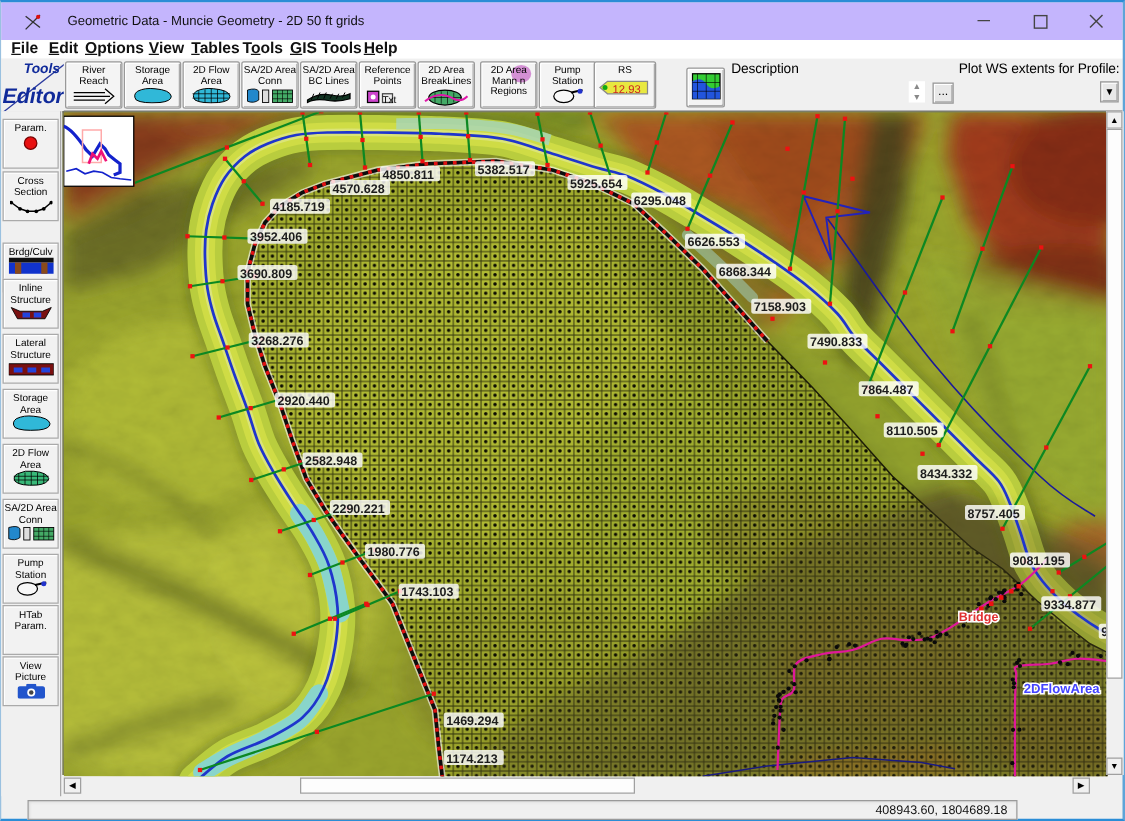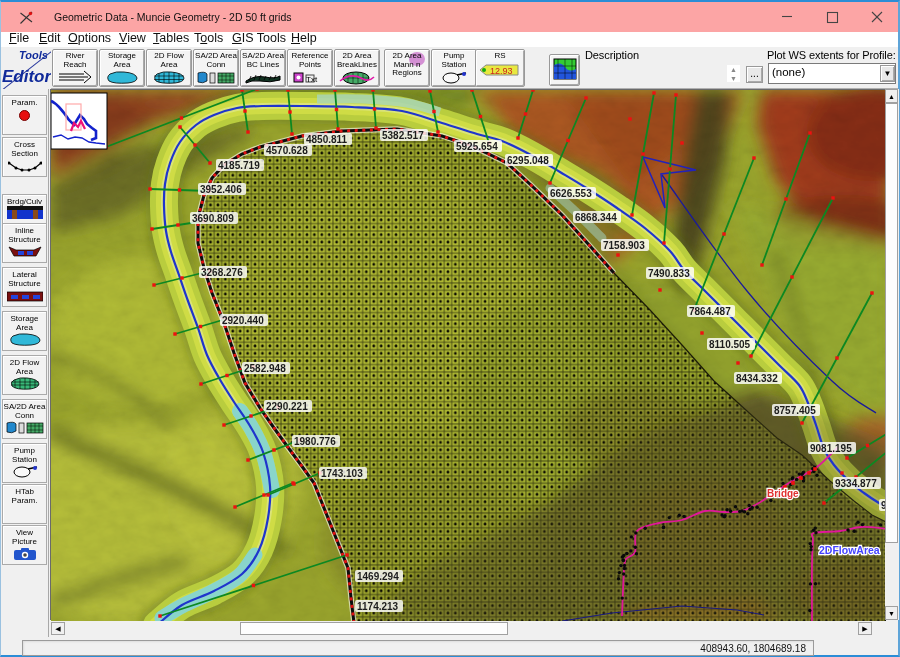--- a/index.html
+++ b/index.html
@@ -1,18 +1,18 @@
 <!DOCTYPE html>
 <html><head><meta charset="utf-8"><style>
 * { margin:0; padding:0; box-sizing:border-box; }
 html,body { width:900px; height:657px; overflow:hidden; font-family:"Liberation Sans",sans-serif; }
 .win { position:absolute; inset:0; background:#f0f0f0; border-left:1px solid #9ac1e0; border-right:2px solid #5ea4d8; border-top:2px solid #2b8dd6; border-bottom:2px solid #2b8dd6; }
-.title { position:absolute; left:0; top:0; width:100%; height:30px; background:#fca5a5; }
+.title { position:absolute; left:0; top:0; width:100%; height:30px; background:#c4b5fd; }
 .title .txt { position:absolute; left:53px; top:9px; font-size:10.5px; color:#111; }
-.menu { position:absolute; left:0; top:30px; width:100%; height:15px; background:#ffffff; font-size:12.5px; color:#111; }
+.menu { position:absolute; left:0; top:30px; width:100%; height:15px; background:#ffffff; font-size:12.5px; color:#111;font-weight:bold; }
 .menu span { position:absolute; top:-1px; }
 .menu u { text-decoration:underline; }
 .toolbar { position:absolute; left:0; top:45px; width:100%; height:42px; background:#f0f0f0; border-bottom:1px solid #b0b0b0; }
 .tbtn { position:absolute; top:47px; height:38px; background:#f4f4f4; border:1px solid #999; border-radius:2px;
   box-shadow:inset 1px 1px 0 #fff, inset -1px -1px 0 #aaa; text-align:center; }
 .tbl { font-size:8px; line-height:8.5px; padding-top:2px; color:#000; position:relative; }
 .tbi { margin-top:1px; }
 .tools-ed { position:absolute; left:0; top:45px; width:50px; height:42px; background:#f0f0f0; overflow:hidden; }
 .tools-ed .diag { position:absolute; left:-10px; top:20px; width:80px; height:1px; background:#2a3a9e; transform:rotate(-38deg); }
 .tools-ed .t1 { position:absolute; right:3px; top:2px; font-size:11px; font-weight:bold; font-style:italic; color:#102a9a; }
@@ -141,21 +141,20 @@
     </div>
 <div class="tbtn" style="left:548px;width:31px;height:32px;top:52px"><svg width="24" height="24" viewBox="0 0 24 24" style="margin-top:2px">
         <rect x="1" y="2" width="22" height="20" fill="#33cc33" stroke="#000"></rect>
         <path d="M1,8 Q8,4 12,10 Q16,16 23,12 L23,22 L1,22 Z" fill="#2255dd"></path>
         <path d="M5,2 V22 M12,2 V22 M19,2 V22 M1,9 H23 M1,16 H23" stroke="#000" stroke-width="0.7" fill="none" opacity="0.7"></path>
       </svg></div>
  <div class="field-label" style="left:584px;top:47px">Description</div>
  <div style="position:absolute;left:726px;top:63px;width:13px;height:17px;background:#fff;border:0;font-size:7px;color:#888;text-align:center;line-height:9px">▲<br>▼</div>
  <div class="btn3d" style="left:745px;top:64px;width:17px;height:17px;font-size:10px;line-height:14px">...</div>
  <div class="field-label" style="left:766px;top:47px">Plot WS extents for Profile:</div>
- <div class="textbox" style="left:767px;top:61px;width:128px;height:21px">(none)</div>
  <div class="btn3d" style="left:879px;top:63px;width:15px;height:17px;font-size:8px;line-height:16px">▼</div>
  <div class="sidebar"></div>
  <div class="sbtn" style="top:93px">
       <div class="sbt">Param.</div>
       <div class="sbi"><span style="display:inline-block;width:11px;height:11px;border-radius:50%;background:#e81010;border:1px solid #700"></span></div>
     </div>
 <div class="sbtn" style="top:135px">
       <div class="sbt">Cross<br>Section</div>
       <div class="sbi"><svg width="34" height="12" viewBox="0 0 34 12">
           <path d="M1,3 L8,8 L14,10 L21,10 L27,8 L33,3" fill="none" stroke="#000" stroke-width="1.2"></path>

